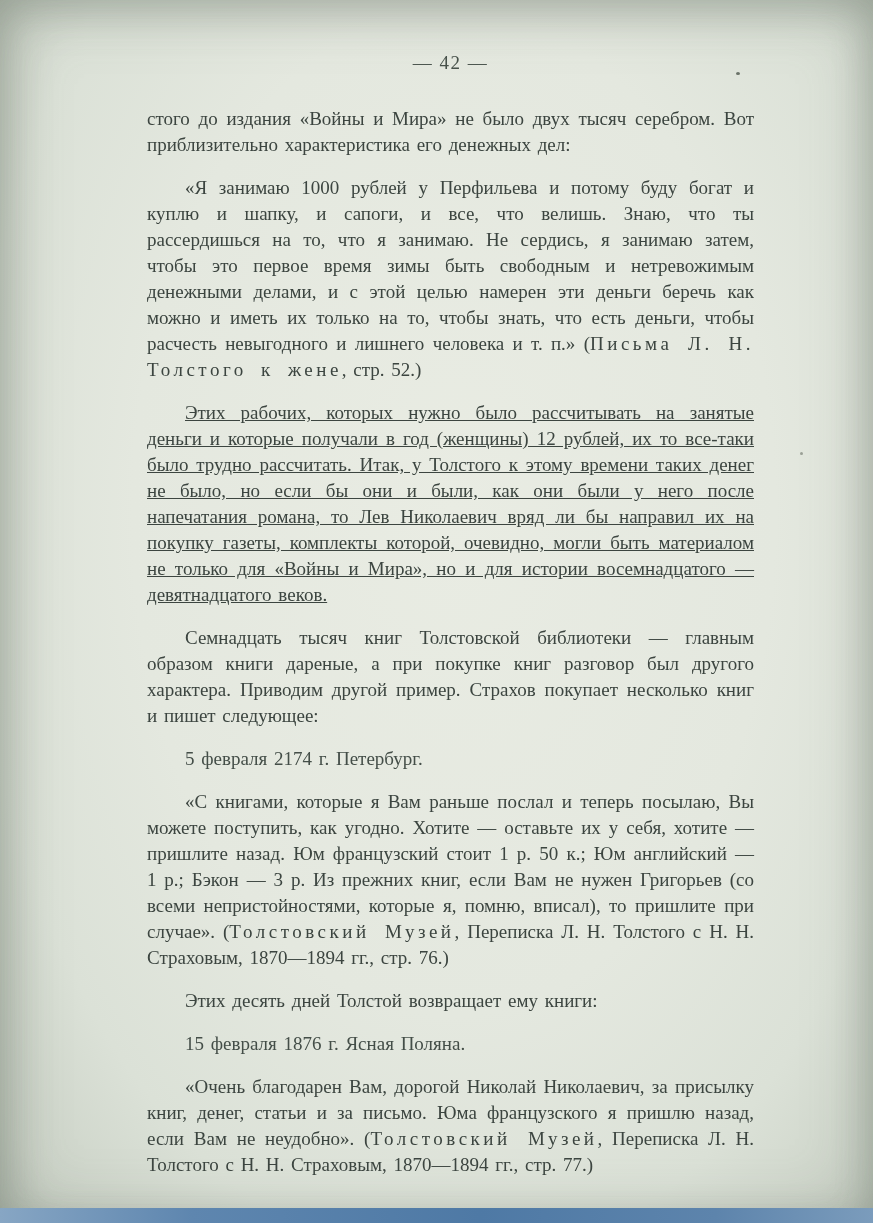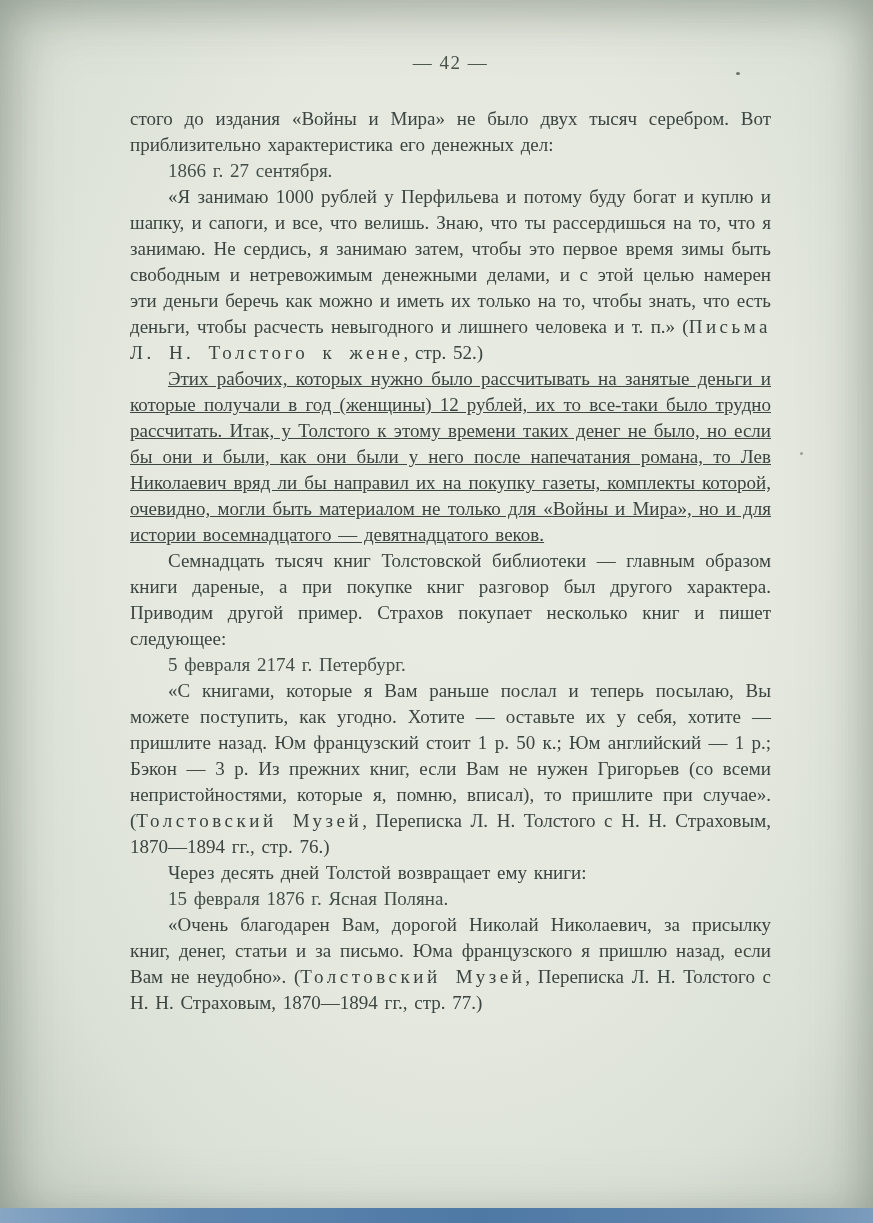--- a/index.html
+++ b/index.html
@@ -26,21 +26,21 @@
     color: #3c4540;
   }
   .page-number {
     text-align: center;
     font-size: 19px;
     letter-spacing: 1.5px;
     color: #47514a;
     margin: 0 0 32px 0;
   }
   p.block {
-    margin: 0;
+    margin: 17px;
     text-align: justify;
     font-size: 19px;
     line-height: 26px;
     word-spacing: 2px;
   }
   .block-open  { text-indent: 0; }
   .block-para  { text-indent: 38px; }
   .block-date  {
     font-size: 16px;
     line-height: 22px;
@@ -68,27 +68,26 @@
   .speck-2 { left: 800px; top: 452px; width: 3px; height: 3px; opacity: .6; }
 </style>
 </head>
 <body>
 
 <div class="page">
   <div class="content">
     <p class="page-number">— 42 —</p>
     <div>
         <p class="block block-open"><span>стого до издания «Войны и Мира» не было двух тысяч серебром. Вот приблизительно характеристика его денежных дел:</span></p>
-        <p class="block block-date"><span>1866 г. 27 сентября.</span></p>
         <p class="block block-para"><span>«Я занимаю 1000 рублей у Перфильева и потому буду богат и куплю и шапку, и сапоги, и все, что велишь. Знаю, что ты рассердишься на то, что я занимаю. Не сердись, я занимаю затем, чтобы это первое время зимы быть свободным и нетревожимым денежными делами, и с этой целью намерен эти деньги беречь как можно и иметь их только на то, чтобы знать, что есть деньги, чтобы расчесть невыгодного и лишнего человека и т. п.» (</span><span class="spaced">Письма Л. Н. Толстого к жене</span><span>, стр. 52.)</span></p>
         <p class="block block-para gap-sm"><span>Этих рабочих, которых нужно было рассчитывать на занятые деньги и которые получали в год (женщины) 12 рублей, их то все-таки было трудно рассчитать. Итак, у Толстого к этому времени таких денег не было, но если бы они и были, как они были у него после напечатания романа, то Лев Николаевич вряд ли бы направил их на покупку газеты, комплекты которой, очевидно, могли быть материалом не только для «Войны и Мира», но и для истории восемнадцатого — девятнадцатого веков.</span></p>
         <p class="block block-para gap-md"><span>Семнадцать тысяч книг Толстовской библиотеки — главным образом книги дареные, а при покупке книг разговор был другого характера. Приводим другой пример. Страхов покупает несколько книг и пишет следующее:</span></p>
         <p class="block block-date"><span>5 февраля 2174 г. Петербург.</span></p>
         <p class="block block-para"><span>«С книгами, которые я Вам раньше послал и теперь посылаю, Вы можете поступить, как угодно. Хотите — оставьте их у себя, хотите — пришлите назад. Юм французский стоит 1 р. 50 к.; Юм английский — 1 р.; Бэкон — 3 р. Из прежних книг, если Вам не нужен Григорьев (со всеми непристойностями, которые я, помню, вписал), то пришлите при случае». (</span><span class="spaced">Толстовский Музей</span><span>, Переписка Л. Н. Толстого с Н. Н. Страховым, 1870—1894 гг., стр. 76.)</span></p>
-        <p class="block block-para gap-md"><span>Через десять дней Толстой возвращает ему книги:</span></p>
+        <p class="block block-para gap-md"><span>Этих десять дней Толстой возвращает ему книги:</span></p>
         <p class="block block-date"><span>15 февраля 1876 г. Ясная Поляна.</span></p>
         <p class="block block-para"><span>«Очень благодарен Вам, дорогой Николай Николаевич, за присылку книг, денег, статьи и за письмо. Юма французского я пришлю назад, если Вам не неудобно». (</span><span class="spaced">Толстовский Музей</span><span>, Переписка Л. Н. Толстого с Н. Н. Страховым, 1870—1894 гг., стр. 77.)</span></p>
       </div>
   </div>
   <span class="speck speck-1"></span>
   <span class="speck speck-2"></span>
   <div class="bottom-strip"></div>
 </div>
 
 </body></html>

